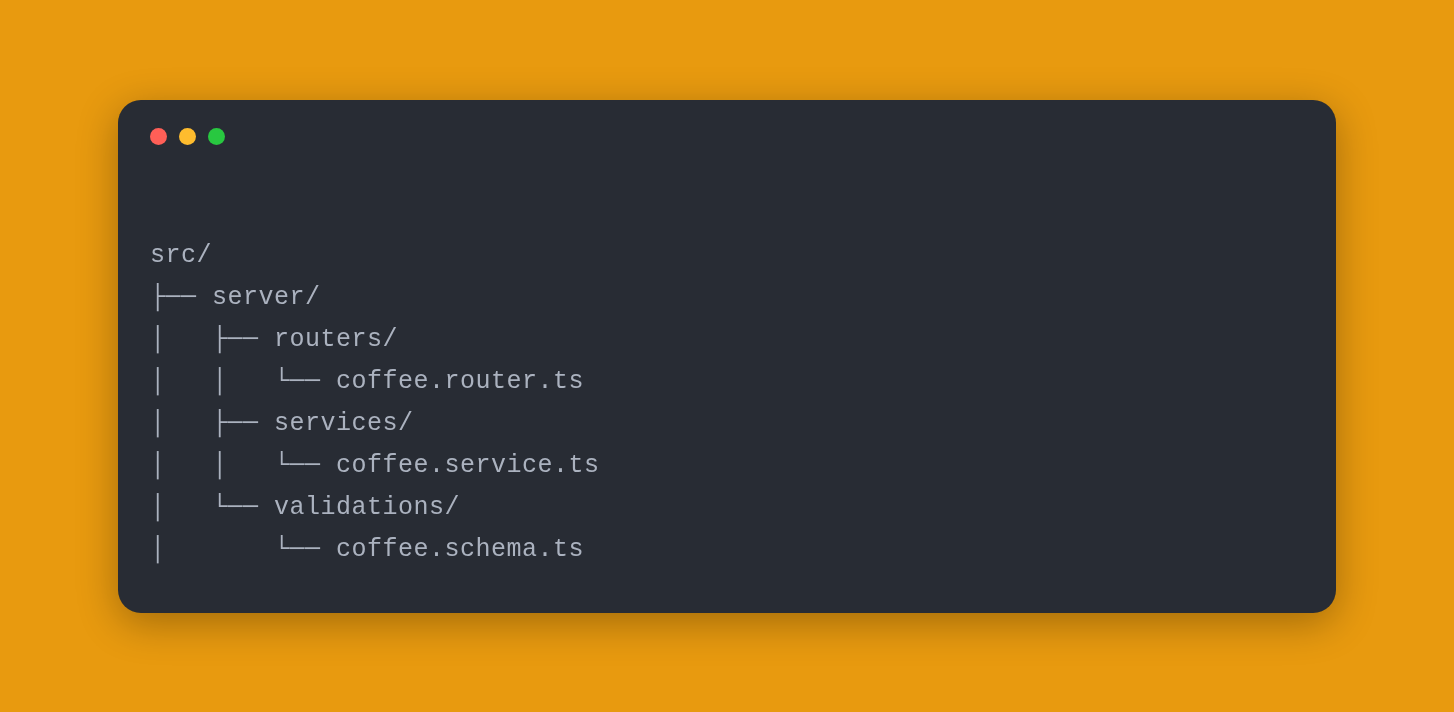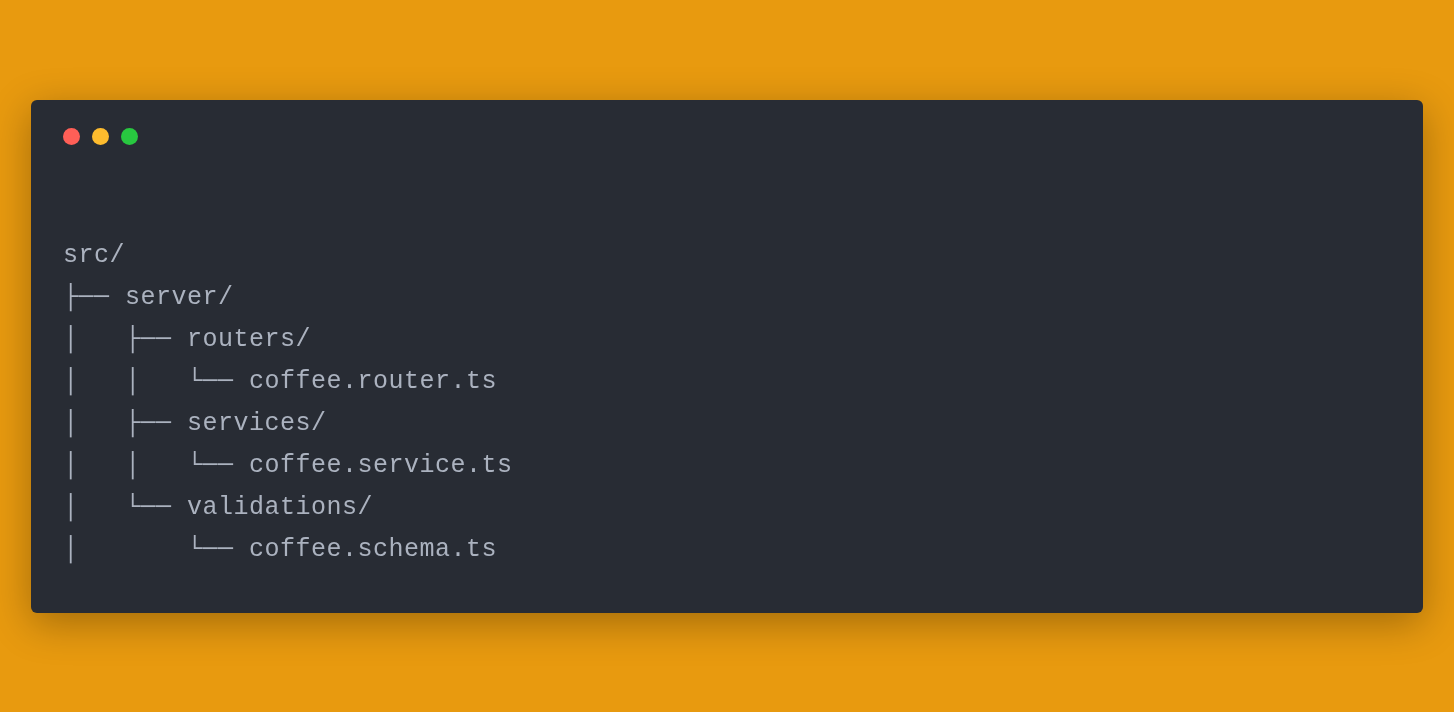--- a/index.html
+++ b/index.html
@@ -12,23 +12,23 @@
       width: 1454px;
       height: 712px;
       background-color: #e89a0f;
       display: flex;
       align-items: center;
       justify-content: center;
       font-family: 'SF Mono', 'Monaco', 'Menlo', 'Consolas', 'Courier New', monospace;
     }
     
     .terminal-window {
-      width: 1392px;
+      width: 1218px;
       background-color: #282c34;
-      border-radius: 6px;
+      border-radius: 23px;
       padding: 28px 44px 42px 32px;
       box-shadow: 0 10px 40px rgba(0, 0, 0, 0.3);
     }
     
     .title-bar {
       display: flex;
       gap: 12px;
       margin-bottom: 48px;
     }
     

